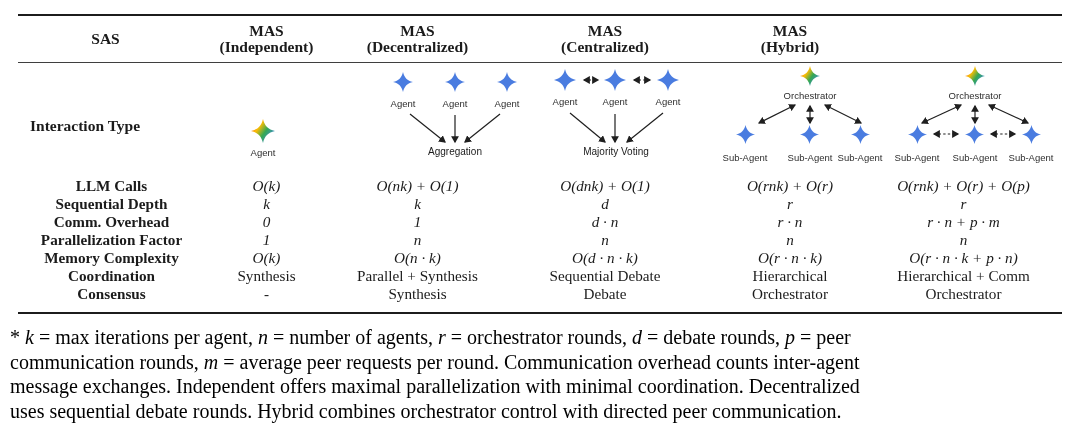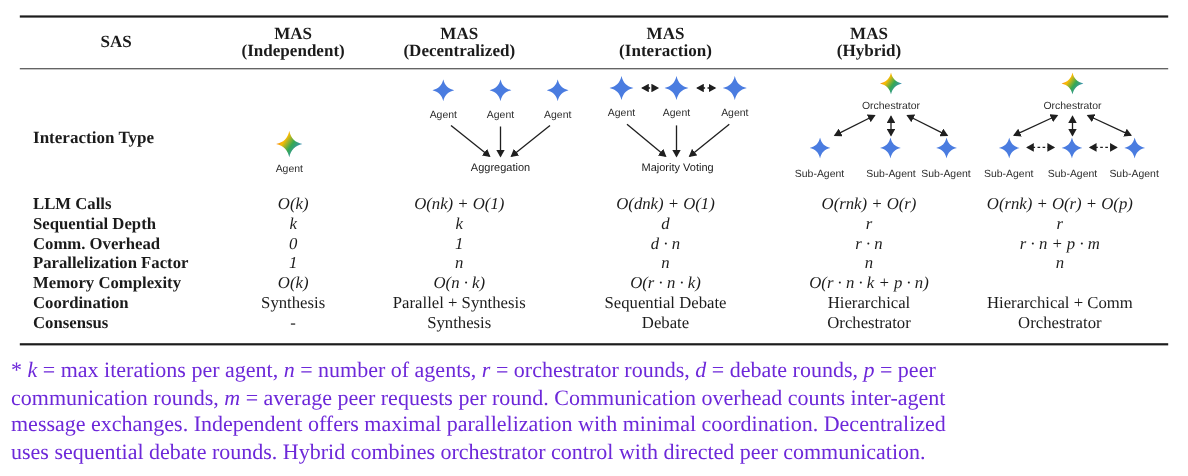--- a/index.html
+++ b/index.html
@@ -9,28 +9,28 @@
   .grid{display:grid;grid-template-columns:175px 147px 155px 220px 150px 197px;}
   .hrow{height:46px;align-items:center;border-bottom:1.4px solid #3f3f3f;}
   .hcell{text-align:center;font-weight:bold;font-size:15.5px;line-height:16.5px;}
   .hcell.first{text-align:left;padding-left:12px;}
   .irow{height:110px;}
   .icell{position:relative;overflow:visible;}
   .ilabel{display:flex;align-items:center;padding:16px 0 0 12px;font-weight:bold;font-size:15.5px;text-align:center;}
   .datablock{padding:4px 0 9px 0;}
   .datarow{height:18px;line-height:18px;font-size:15.2px;}
   .cell{text-align:center;white-space:nowrap;}
-  .cell.label{text-align:left;padding-left:12px;font-weight:bold;}
+  .cell.label{text-align:center;padding-left:12px;font-weight:bold;}
   .math{font-style:italic;font-family:Liberation Serif, serif;}
   svg.diag{position:absolute;left:0;top:0;overflow:visible;}
   .dlabel{font-family:"Liberation Sans",sans-serif;font-size:9.5px;fill:#2e2e2e;}
   .dcap{font-family:"Liberation Sans",sans-serif;font-size:10px;fill:#1a1a1a;}
   .arr{stroke:#1f1f1f;stroke-width:1.2;fill:none;}
   .dash{stroke-dasharray:2.4 2.2;}
-  #footnote{margin:11px 14px 0 10px;font-size:20px;line-height:24.6px;color:#6d28d9;}
+  #footnote{margin:11px 14px 0 10px;font-size:20px;line-height:24.6px;color:#000000;}
   .fvar{font-style:italic;}
   .defs-holder{position:absolute;width:0;height:0;}
 </style>
 </head>
 <body>
 
 <svg class="defs-holder" aria-hidden="true">
   <defs>
     <symbol id="spark" viewBox="0 0 24 24">
       <path d="M12 0 C13.6 6.9 17.1 10.4 24 12 C17.1 13.6 13.6 17.1 12 24 C10.4 17.1 6.9 13.6 0 12 C6.9 10.4 10.4 6.9 12 0 Z"></path>
@@ -56,21 +56,21 @@
     <div class="hcell">
         <div>MAS</div>
         <div>(Independent)</div>
       </div>
     <div class="hcell">
         <div>MAS</div>
         <div>(Decentralized)</div>
       </div>
     <div class="hcell">
         <div>MAS</div>
-        <div>(Interaction)</div>
+        <div>(Centralized)</div>
       </div>
     <div class="hcell">
         <div>MAS</div>
         <div>(Hybrid)</div>
       </div>
   </div>
 
   <div class="grid irow">
     <div class="icell ilabel">Interaction Type</div>
 
@@ -178,20 +178,21 @@
       <div class="cell math">1</div>
       <div class="cell math">n</div>
       <div class="cell math">n</div>
       <div class="cell math">n</div>
       <div class="cell math">n</div>
     </div>
     <div class="grid datarow">
       <div class="cell label">Memory Complexity</div>
       <div class="cell math">O(k)</div>
       <div class="cell math">O(n · k)</div>
+      <div class="cell math">O(d · n · k)</div>
       <div class="cell math">O(r · n · k)</div>
       <div class="cell math">O(r · n · k + p · n)</div>
     </div>
     <div class="grid datarow">
       <div class="cell label">Coordination</div>
       <div class="cell">Synthesis</div>
       <div class="cell">Parallel + Synthesis</div>
       <div class="cell">Sequential Debate</div>
       <div class="cell">Hierarchical</div>
       <div class="cell">Hierarchical + Comm</div>

